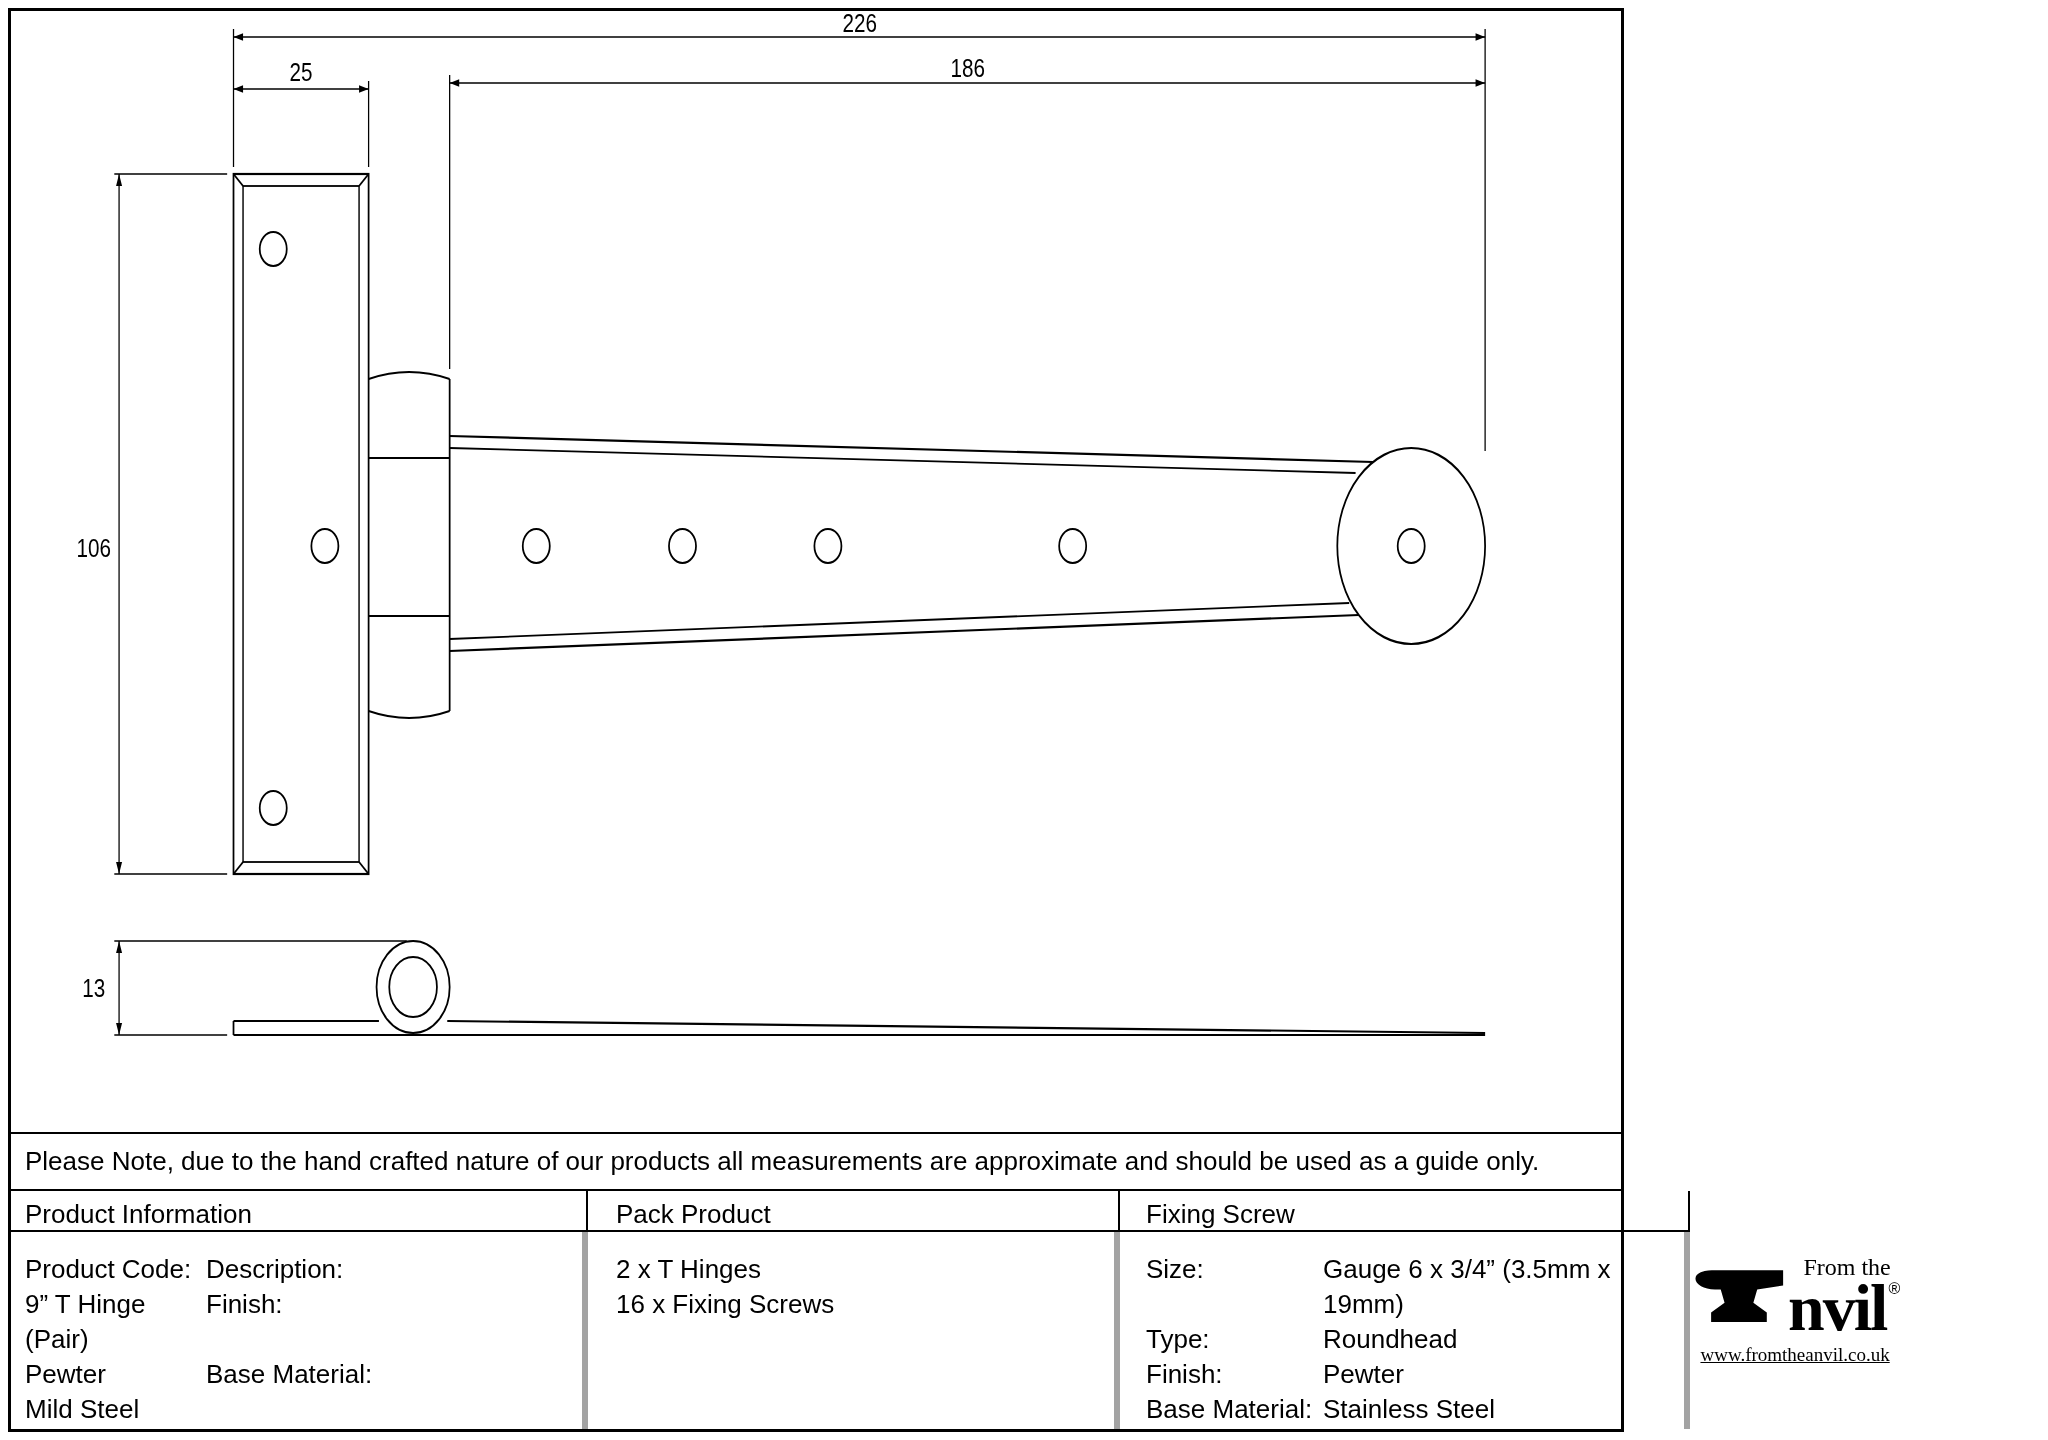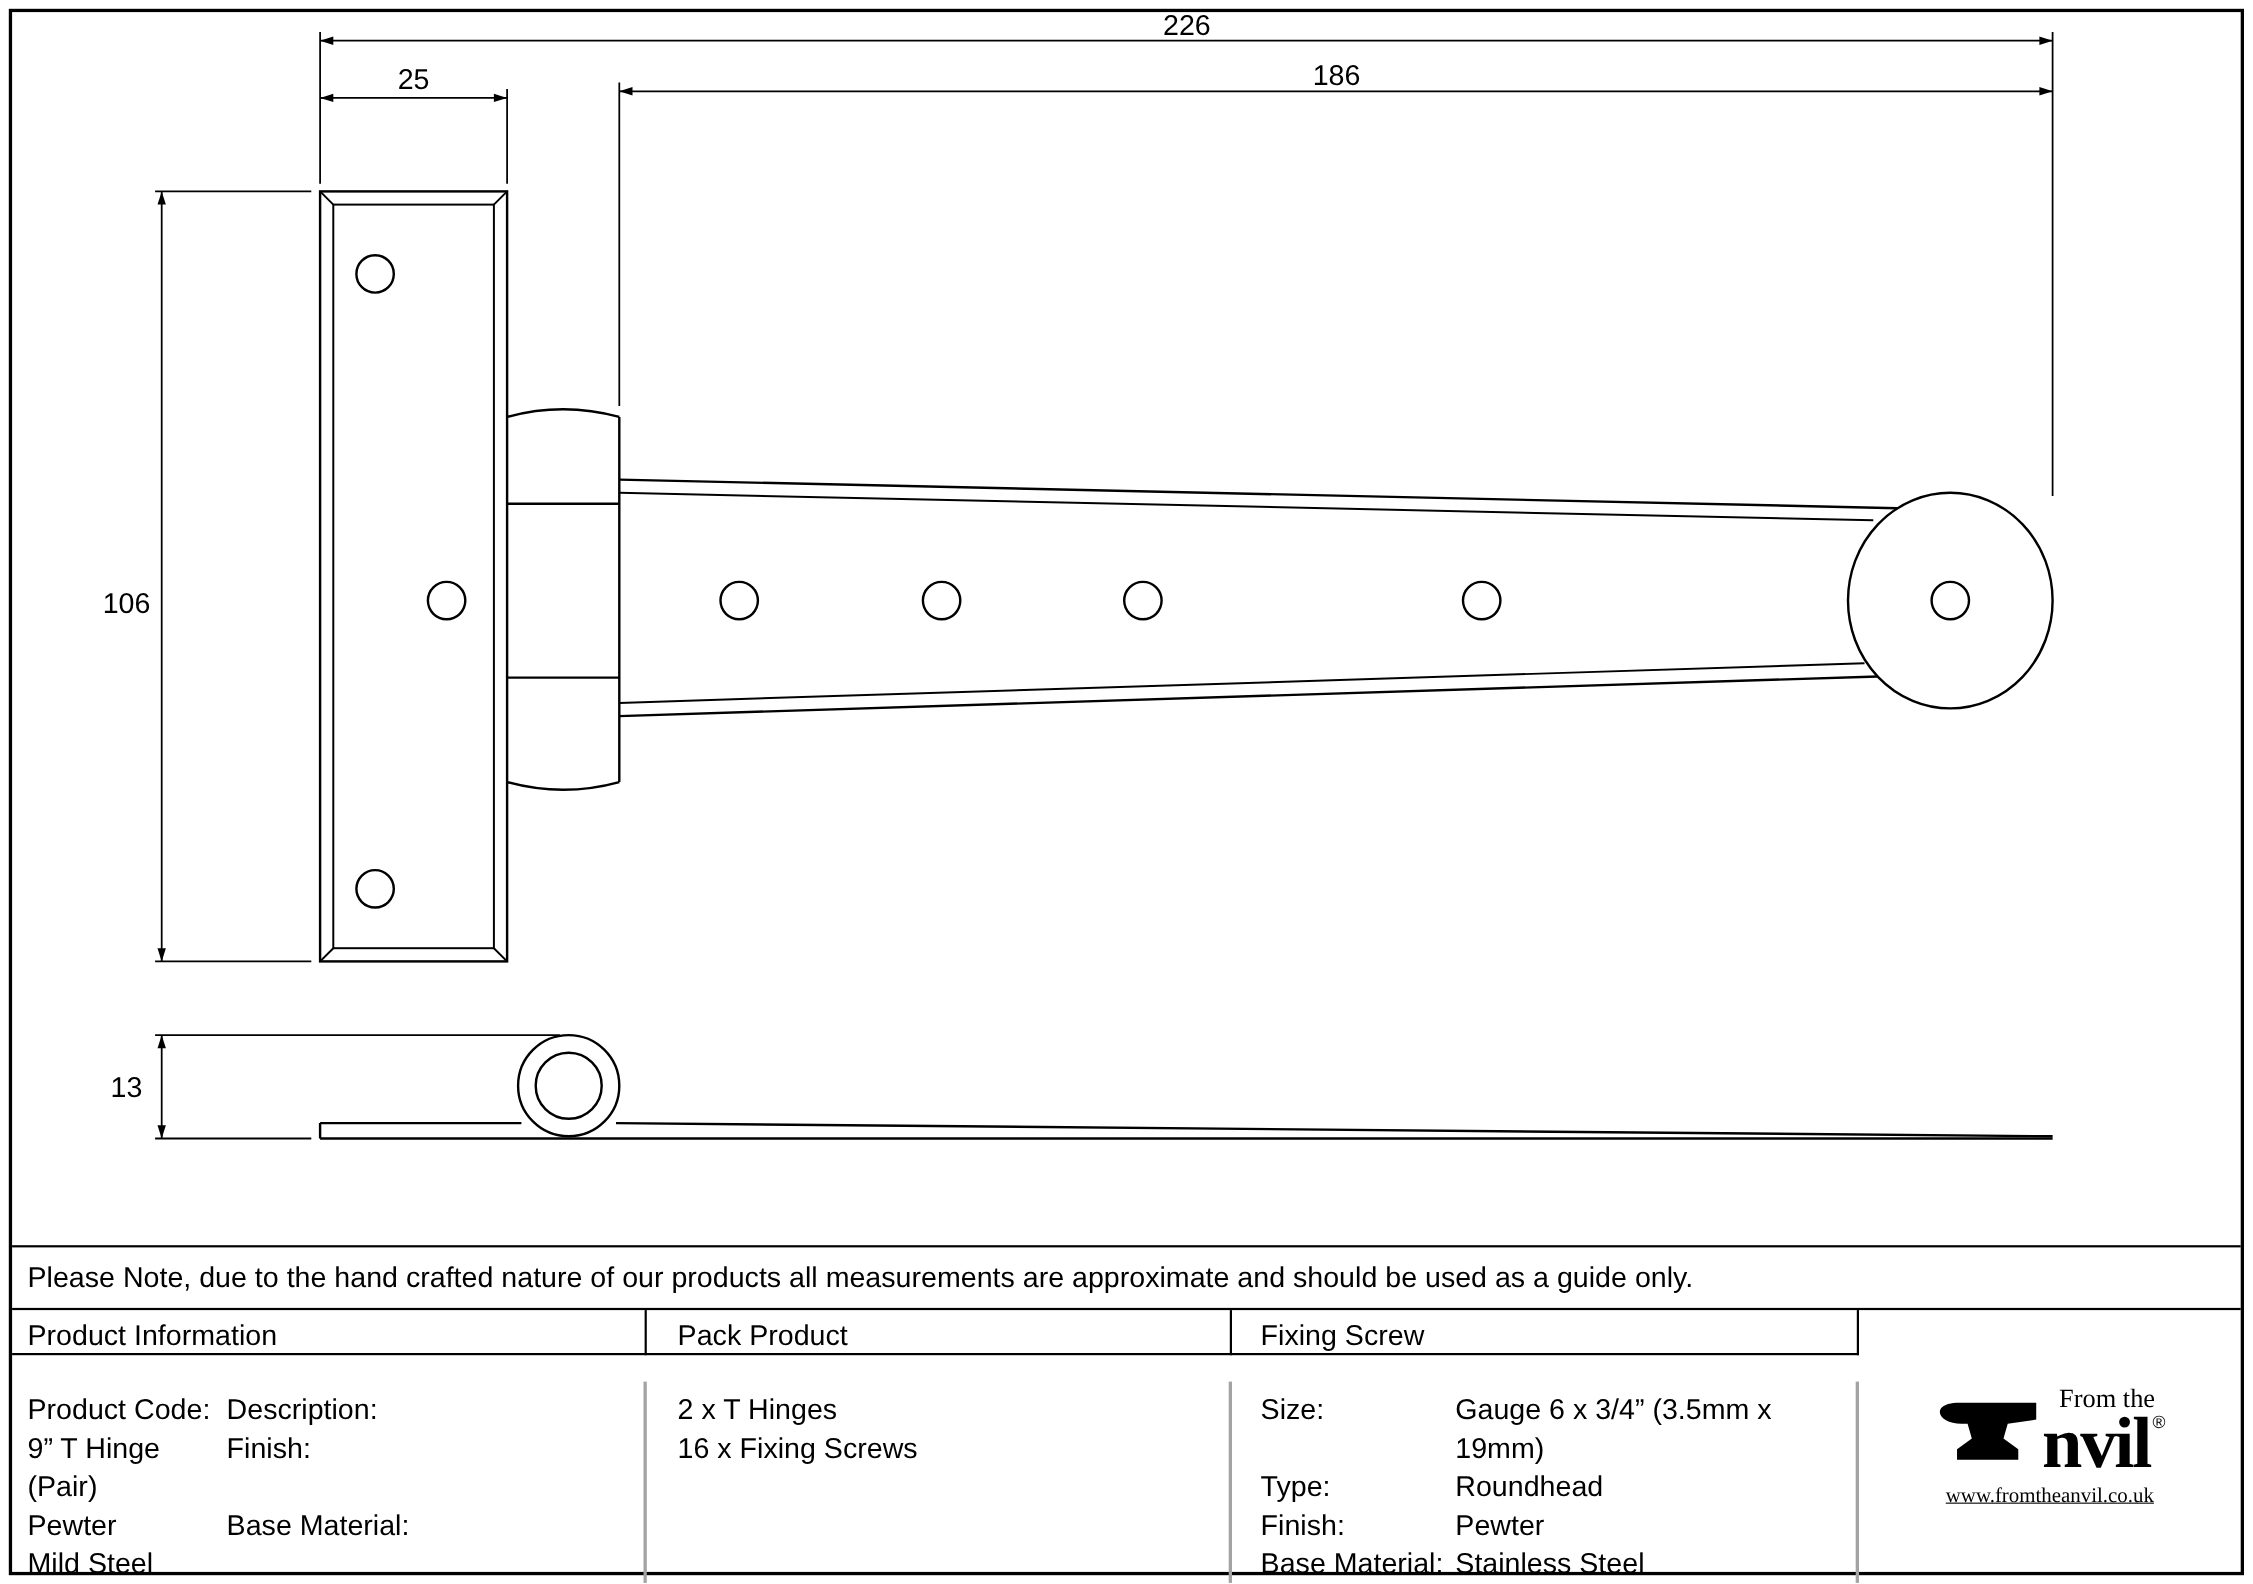--- a/index.html
+++ b/index.html
@@ -5,21 +5,21 @@
   * { box-sizing: border-box; margin: 0; padding: 0; }
   html,body { background: #fff; }
   body {
     width: 2048px; height: 1440px;
     font-family: "Liberation Sans", sans-serif;
     color: #000;
     position: relative;
   }
   .page {
     position: absolute; left: 8px; top: 8px;
-    width: 2032px; height: 1424px;
+    width: 1616px; height: 1424px;
     border: 3px solid #000;
     background: #fff;
     display: flex; flex-direction: column;
   }
   .drawing-area { height: 1121px; flex: 0 0 auto; }
   svg.tech-drawing { display: block; width: 100%; height: 100%; }
 
   .part { fill: none; stroke: #000; stroke-width: 2.2; }
   .thin { fill: none; stroke: #000; stroke-width: 1.8; }
   .ext, .dimline { fill: none; stroke: #000; stroke-width: 1.6; }
@@ -36,21 +36,21 @@
     flex: 0 0 auto; height: 240px;
     border-top: 2px solid #000;
     display: grid;
     grid-template-columns: 577px 532px 570px 1fr;
     grid-template-rows: 41px 1fr;
   }
   .th {
     border-right: 2px solid #000; border-bottom: 2px solid #000;
     font-size: 26px; display: flex; align-items: flex-end;
   }
-  .td { border-right: 3px solid #a3a3a3; font-size: 26px; padding-top: 8px; margin-top: 24px; }
+  .td { border-right: 6px solid #a3a3a3; font-size: 26px; padding-top: 20px; }
   .h1 { grid-column: 1; grid-row: 1; padding-left: 14px; }
   .h2 { grid-column: 2; grid-row: 1; padding-left: 28px; }
   .h3 { grid-column: 3; grid-row: 1; padding-left: 26px; }
   .b1 { grid-column: 1; grid-row: 2; }
   .b2 { grid-column: 2; grid-row: 2; }
   .b3 { grid-column: 3; grid-row: 2; }
   .kv { display: grid; line-height: 35px; }
   .kv1 { grid-template-columns: 181px 1fr; padding-left: 14px; }
   .kv3 { grid-template-columns: 177px 1fr; padding-left: 26px; }
   .lines { line-height: 35px; padding-left: 28px; }

